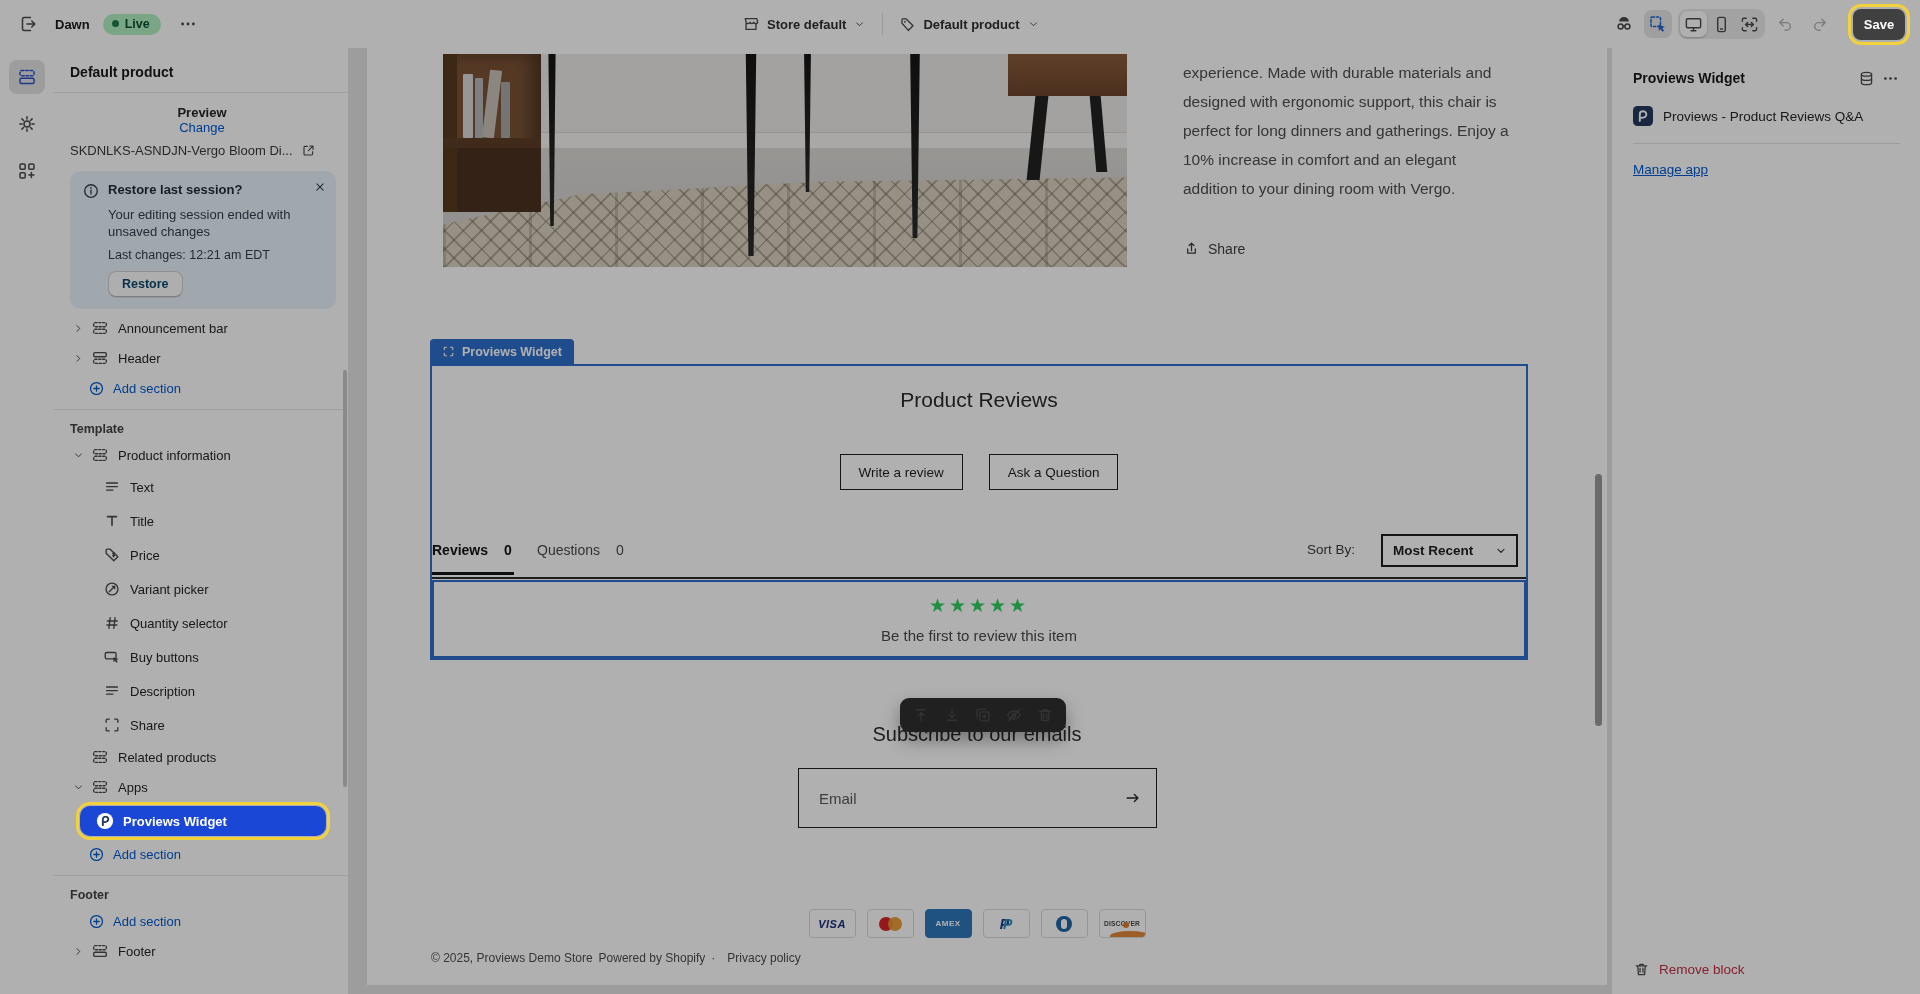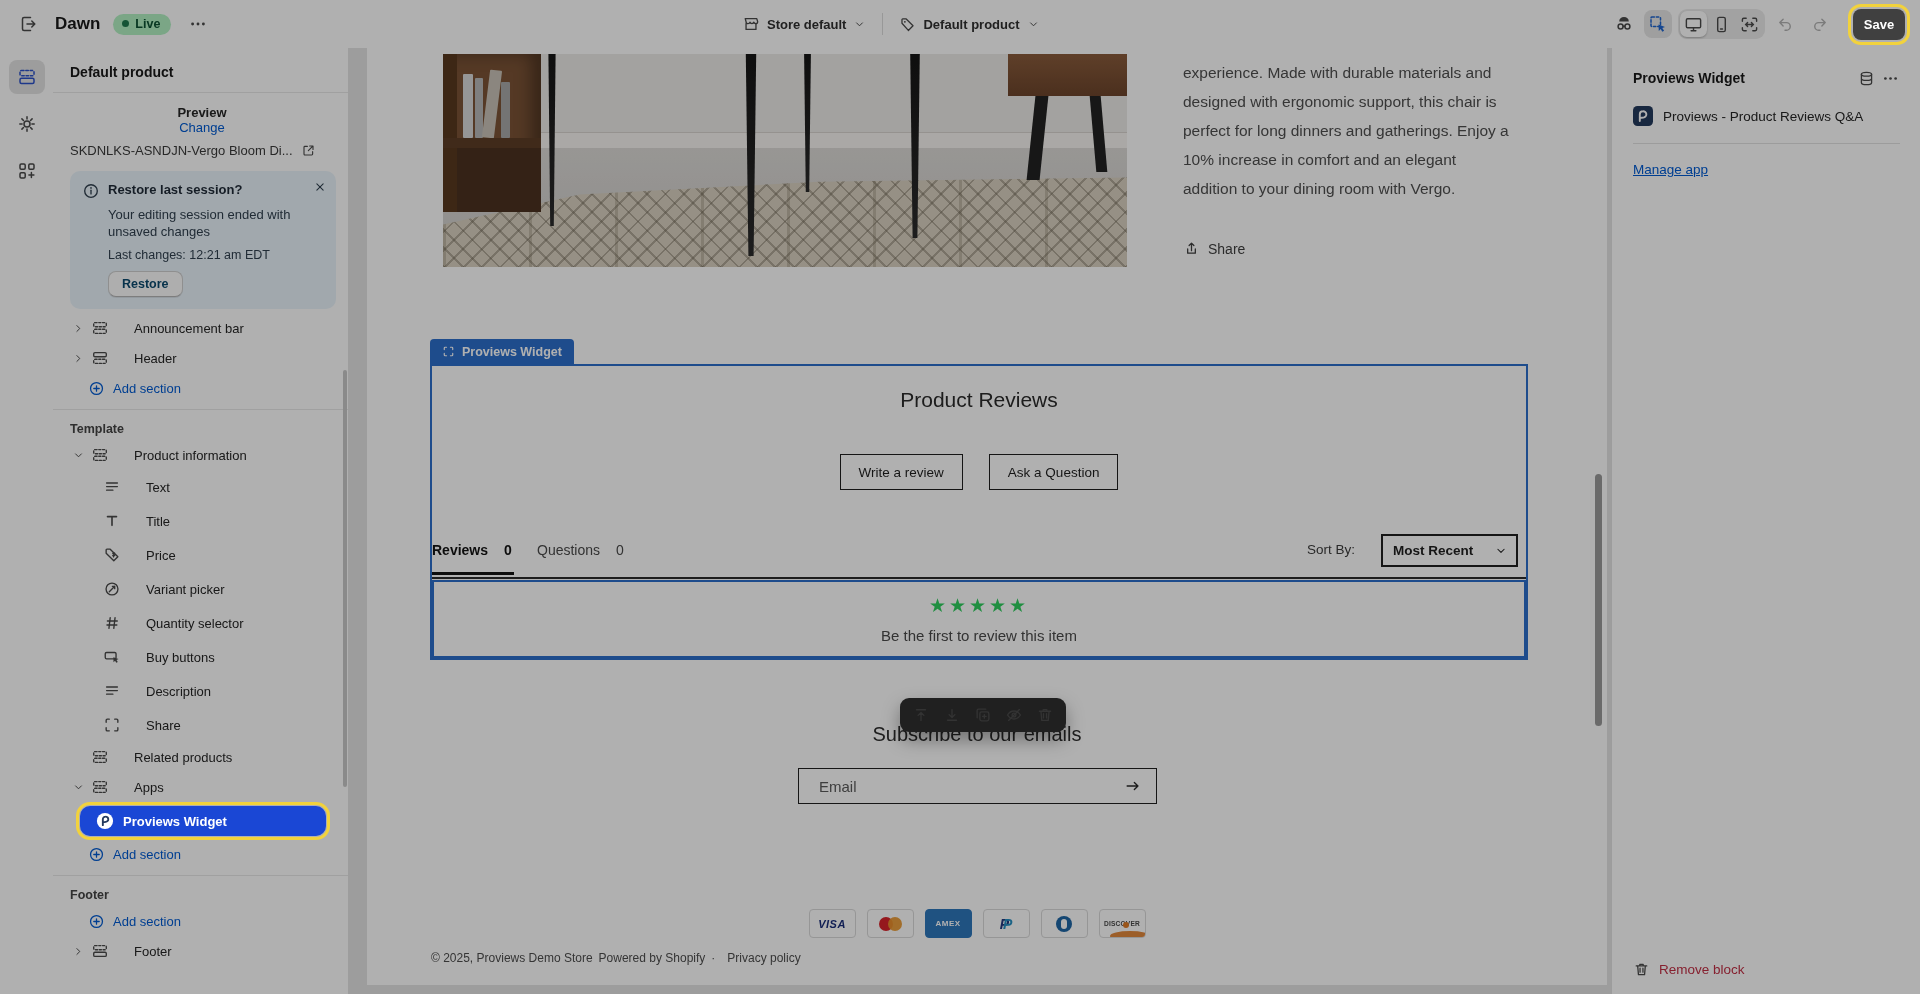--- a/index.html
+++ b/index.html
@@ -7,21 +7,21 @@
          font-family:"Liberation Sans",sans-serif;background:#ebebeb;color:#303030;}
   
   svg.i{display:block;}
   svg.i path,svg.i rect,svg.i circle,svg.i ellipse,svg.i line{
       fill:none;stroke:#4a4a4a;stroke-width:1.5;stroke-linecap:round;stroke-linejoin:round;}
   svg.i .f{fill:#4a4a4a;stroke:none;}
   
   .topbar{position:absolute;left:0;top:0;right:0;height:48px;background:#ffffff;
           border-bottom:1px solid #e3e3e3;display:flex;align-items:center;}
   .tb-left{display:flex;align-items:center;gap:13px;padding-left:14px;}
-  .tb-title{font-size:17px;font-weight:700;color:#1a1a1a;}
+  .tb-title{font-size:13px;font-weight:700;color:#1a1a1a;}
   .badge-live{display:inline-flex;align-items:center;gap:6px;background:#b2f1c3;color:#0c5132;
           font-size:12.5px;font-weight:600;border-radius:999px;padding:3px 11px 4px 9px;}
   .badge-live .dot{width:7px;height:7px;border-radius:50%;background:#1f7a4d;}
   .iconbtn{display:flex;align-items:center;justify-content:center;width:28px;height:28px;border-radius:8px;}
   .tb-center{position:absolute;left:742px;top:0;height:48px;display:flex;align-items:center;gap:16px;}
   .tb-sel{display:flex;align-items:center;gap:7px;font-size:13px;font-weight:600;color:#303030;}
   .tb-div{width:1px;height:22px;background:#dcdcdc;}
   .tb-right{position:absolute;right:0;top:0;height:48px;display:flex;align-items:center;gap:6px;padding-right:15px;}
   .seg{display:flex;align-items:center;background:#ebebeb;border-radius:9px;padding:2px;gap:1px;}
   .seg .iconbtn{width:27px;height:26px;border-radius:7px;}
@@ -51,21 +51,21 @@
   .notice-head{display:flex;align-items:flex-start;gap:8px;}
   .notice-title{font-size:13px;font-weight:700;color:#1f2a37;}
   .notice-x{position:absolute;right:9px;top:9px;}
   .notice-body{font-size:13px;color:#30404f;margin:6px 0 0 26px;line-height:17px;width:190px;}
   .notice-time{font-size:12.5px;color:#30404f;margin:8px 0 0 26px;}
   .notice-btn{margin:9px 0 0 26px;display:inline-block;background:#fdfdfd;border:1px solid #cfcfcf;
         border-bottom-color:#b5b5b5;border-radius:8px;padding:5px 13px;font-size:12.5px;font-weight:600;
         color:#0c4a6e;box-shadow:0 1px 0 rgba(0,0,0,.08);}
   .tree{margin-top:4px;}
   .trow{display:flex;align-items:center;height:30px;padding-left:19px;gap:6px;font-size:13px;color:#262626;}
-  .trow .lbl{margin-left:19px;}
+  .trow .lbl{margin-left:3px;}
   .trow.block{height:34px;padding-left:50px;}
   .chev{width:13px;height:13px;flex:0 0 13px;}
   .chev-spacer{width:13px;flex:0 0 13px;}
   .ticon{width:18px;height:18px;flex:0 0 18px;}
   .addrow{display:flex;align-items:center;height:30px;padding-left:35px;gap:8px;
           font-size:13px;font-weight:500;color:#005bd3;}
   .tdivider{height:1px;background:#e8e8e8;margin:6px 0 6px 0;}
   .tgroup{padding:6px 0 4px 17px;font-size:12.5px;font-weight:700;color:#444;}
   .sel-item{position:relative;z-index:955;margin:4px 22px 3px 27px;height:30px;border-radius:10px;
           background:#1a47d5;display:flex;align-items:center;gap:9px;padding-left:16px;
@@ -121,21 +121,21 @@
   .stars{font-size:19px;letter-spacing:3px;color:#2fcf5f;}
   .wmsg{font-size:15px;color:#4a4a4a;}
   
   .btoolbar{position:absolute;left:533px;top:650px;height:34px;background:#2f2f2f;border-radius:9px;z-index:5;
         display:flex;align-items:center;padding:0 7px;gap:3px;box-shadow:0 8px 18px rgba(0,0,0,.35);}
   .btoolbar .iconbtn{width:28px;height:26px;}
   .tb-disabled path{stroke:#737373;}
   .tb-light path,.tb-light rect,.tb-light circle{stroke:#d9d9d9;}
   .tb-red path{stroke:#ee6a5f;}
   .nl-title{position:absolute;top:675px;left:0;width:1220px;text-align:center;font-size:20px;font-weight:500;color:#2e2e2e;}
-  .email{position:absolute;left:431px;top:720px;width:359px;height:36px;border:1px solid #202020;box-sizing:border-box;
+  .email{position:absolute;left:431px;top:720px;width:359px;height:60px;border:1px solid #202020;box-sizing:border-box;
         display:flex;align-items:center;}
   .email input{flex:1;border:none;outline:none;background:none;font-size:15px;color:#333;
         font-family:inherit;padding:0 0 0 20px;}
   .email input::placeholder{color:#5a5a5a;opacity:1;}
   .email .arrow{padding:0 14px;}
   .pay{position:absolute;left:0;top:861px;width:1220px;display:flex;justify-content:center;gap:11px;}
   .pbadge{position:relative;width:47px;height:29px;background:#fff;border:1px solid #d9d9d9;border-radius:4px;
         box-sizing:border-box;display:flex;align-items:center;justify-content:center;overflow:hidden;}
   .visa{font-size:11px;font-weight:800;font-style:italic;color:#1a2e7a;letter-spacing:.5px;}
   .mc-c{width:14px;height:14px;border-radius:50%;display:block;}

